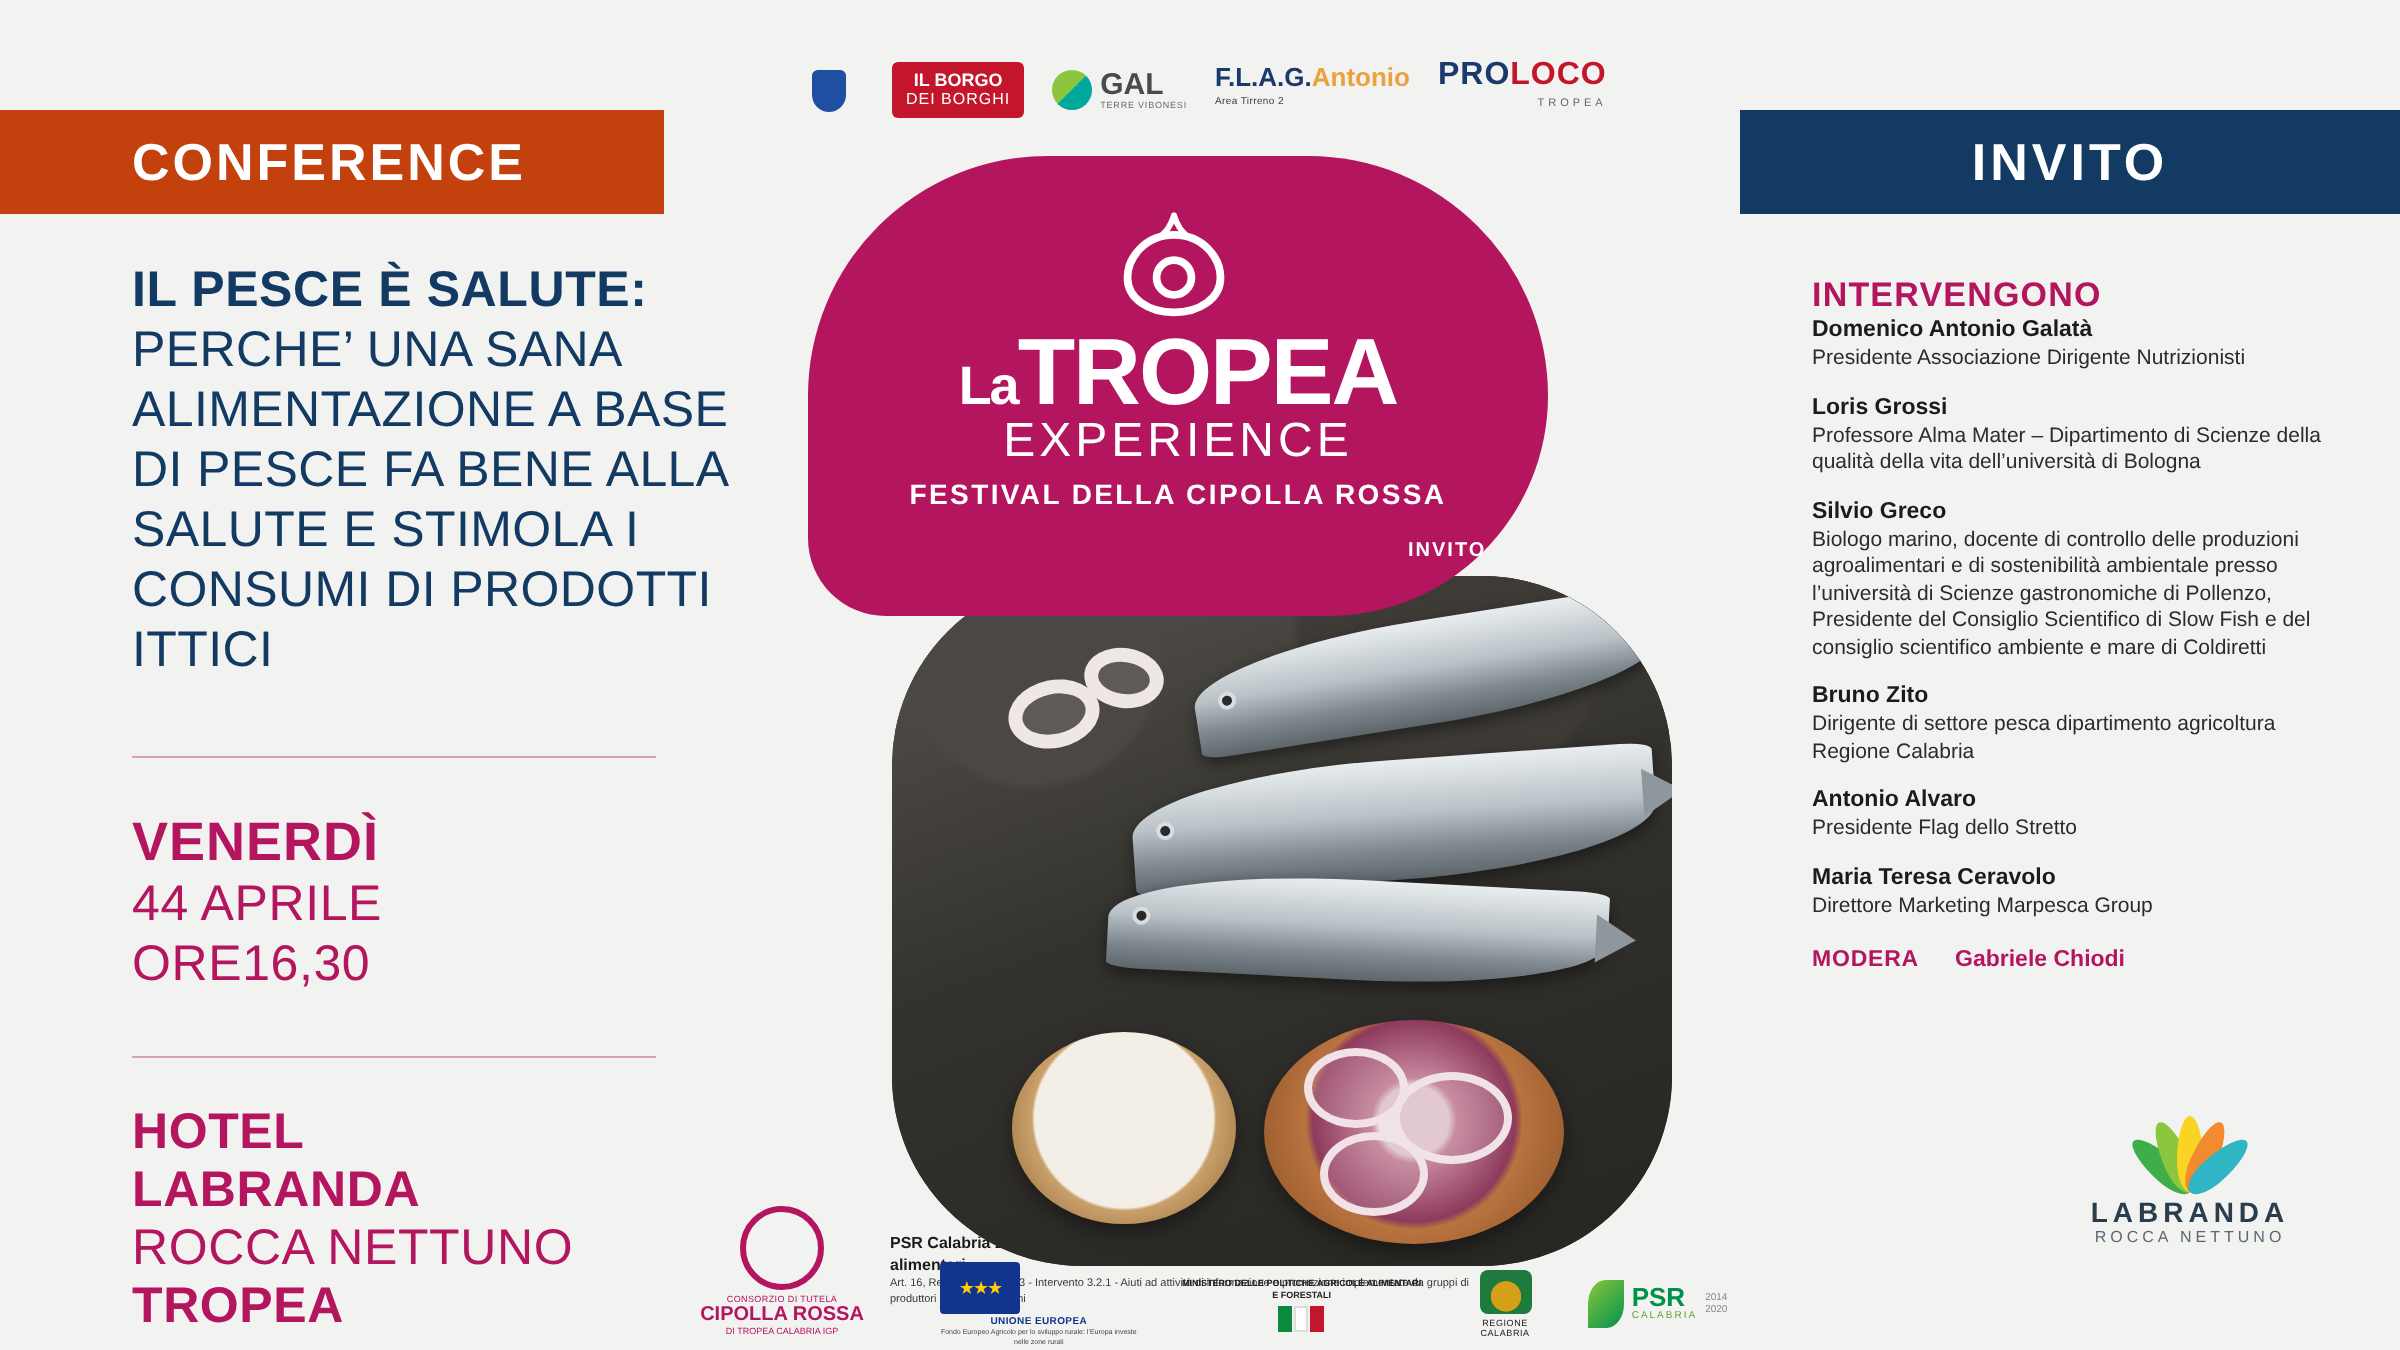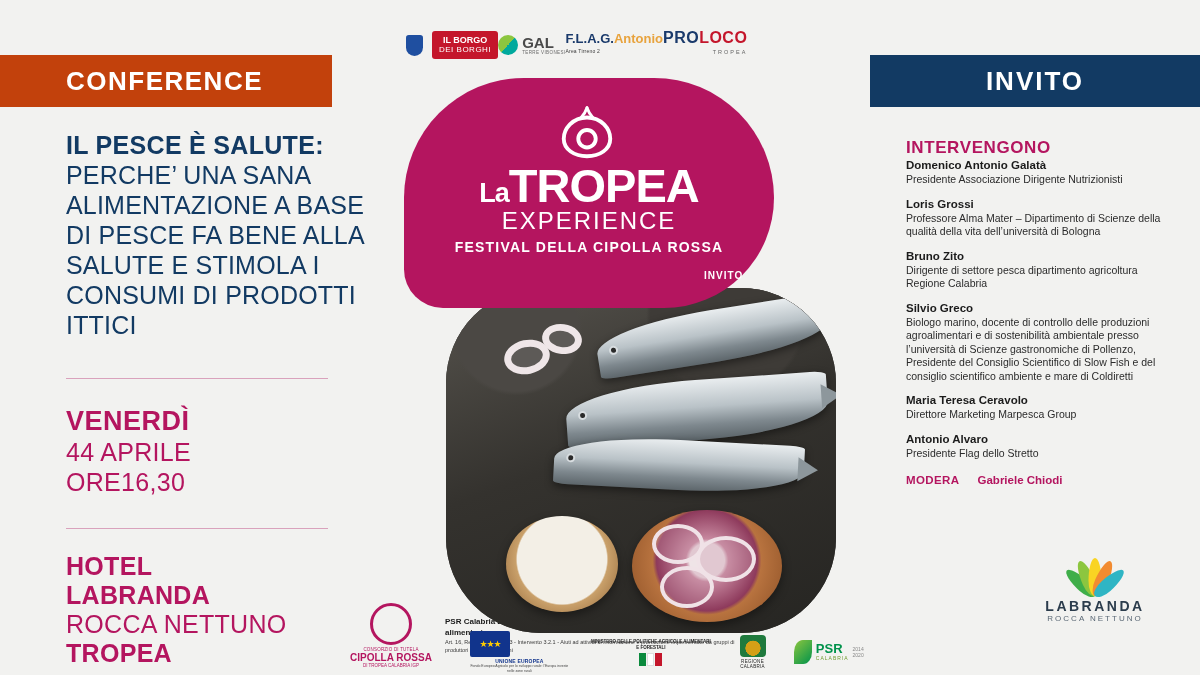--- a/index.html
+++ b/index.html
@@ -73,21 +73,21 @@
   }
   .venue-light {
     color: #b4155f; font-size: 25px; font-weight: 400; line-height: 29px;
     letter-spacing: .3px;
   }
 
   
   .logo-strip {
     position: absolute; left: 396px; top: 22px;
     width: 430px; height: 46px;
-    display: flex; align-items: center; 
+    display: flex; align-items: center; gap: 14px;
   }
   .logo-item { display: flex; align-items: center; height: 42px; }
 
   .crest {
     width: 36px; height: 42px;
     display: flex; flex-direction: column; align-items: center; justify-content: center;
     color: #1a3d7c; font-size: 6px; text-align: center; line-height: 7px;
   }
   .crest .shield {
     width: 17px; height: 21px;
@@ -445,34 +445,34 @@
 
     <div class="speaker">
       <div class="nm">Domenico Antonio Galatà</div>
       <div class="rl">Presidente Associazione Dirigente Nutrizionisti</div>
     </div>
     <div class="speaker">
       <div class="nm">Loris Grossi</div>
       <div class="rl">Professore Alma Mater – Dipartimento di Scienze della qualità della vita dell’università di Bologna</div>
     </div>
     <div class="speaker">
+      <div class="nm">Silvio Greco</div>
+      <div class="rl">Biologo marino, docente di controllo delle produzioni agroalimentari e di sostenibilità ambientale presso l’università di Scienze gastronomiche di Pollenzo, Presidente del Consiglio Scientifico di Slow Fish e del consiglio scientifico ambiente e mare di Coldiretti</div>
+    </div>
+    <div class="speaker">
       <div class="nm">Bruno Zito</div>
       <div class="rl">Dirigente di settore pesca dipartimento agricoltura Regione Calabria</div>
     </div>
     <div class="speaker">
-      <div class="nm">Silvio Greco</div>
-      <div class="rl">Biologo marino, docente di controllo delle produzioni agroalimentari e di sostenibilità ambientale presso l’università di Scienze gastronomiche di Pollenzo, Presidente del Consiglio Scientifico di Slow Fish e del consiglio scientifico ambiente e mare di Coldiretti</div>
+      <div class="nm">Antonio Alvaro</div>
+      <div class="rl">Presidente Flag dello Stretto</div>
     </div>
     <div class="speaker">
       <div class="nm">Maria Teresa Ceravolo</div>
       <div class="rl">Direttore Marketing Marpesca Group</div>
-    </div>
-    <div class="speaker">
-      <div class="nm">Antonio Alvaro</div>
-      <div class="rl">Presidente Flag dello Stretto</div>
     </div>
 
     <div class="modera">
       <span class="lbl">MODERA</span>
       <span class="who">Gabriele Chiodi</span>
     </div>
   </div>
 
   <div class="labranda">
     <div class="petals">

